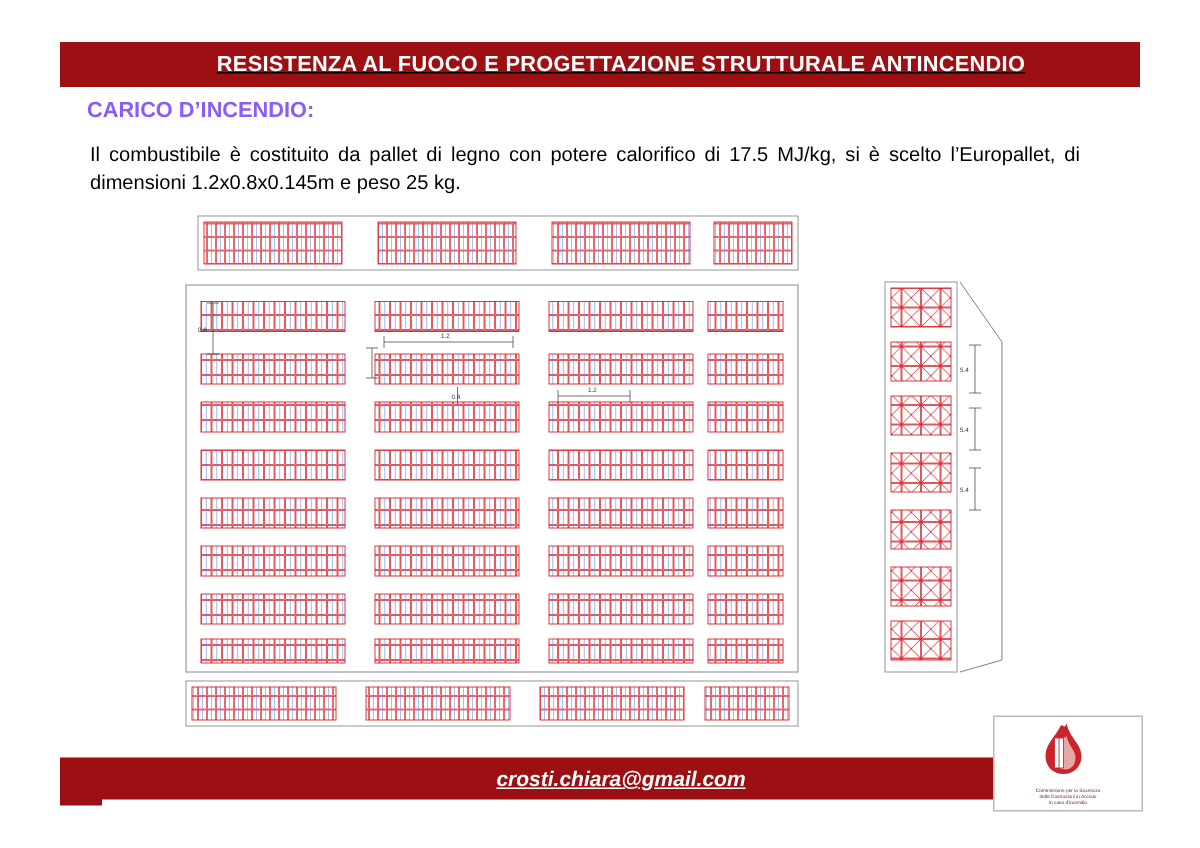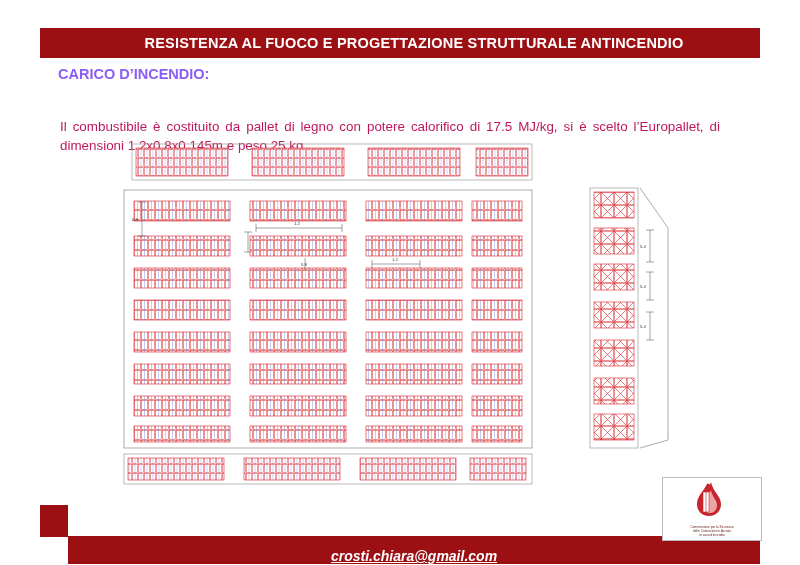--- a/index.html
+++ b/index.html
@@ -19,20 +19,21 @@
   .header-band {
     position: absolute;
     left: 68px;
     top: 28px;
     width: 692px;
     height: 30px;
     background: #9c1014;
     display: flex;
     align-items: center;
     justify-content: center;
+    text-decoration: underline;
   }
   .header-band .title {
     color: #ffffff;
     font-size: 14.5px;
     font-weight: bold;
     letter-spacing: 0.2px;
     white-space: nowrap;
   }
   .header-left-cap {
     position: absolute;
@@ -54,23 +55,22 @@
   }
 
   
   .body-text {
     position: absolute;
     left: 60px;
     top: 93px;
     width: 660px;
     font-size: 13.4px;
     line-height: 1.45;
-    color: #be185d;
+    color: #000000;
     text-align: justify;
-    margin-top: 24px;
   }
 
   
   .drawing {
     position: absolute;
     left: 120px;
     top: 140px;
     width: 570px;
     height: 345px;
   }
@@ -78,23 +78,22 @@
 
   
   .footer-band {
     position: absolute;
     left: 68px;
     top: 505px;
     width: 692px;
     height: 28px;
     background: #9c1014;
     display: flex;
-    align-items: flex-end;
+    align-items: center;
     justify-content: center;
-    margin-top: 31px;
   }
   .footer-left-cap {
     position: absolute;
     left: 40px;
     top: 505px;
     width: 28px;
     height: 32px;
     background: #9c1014;
   }
   .footer-band .email {

